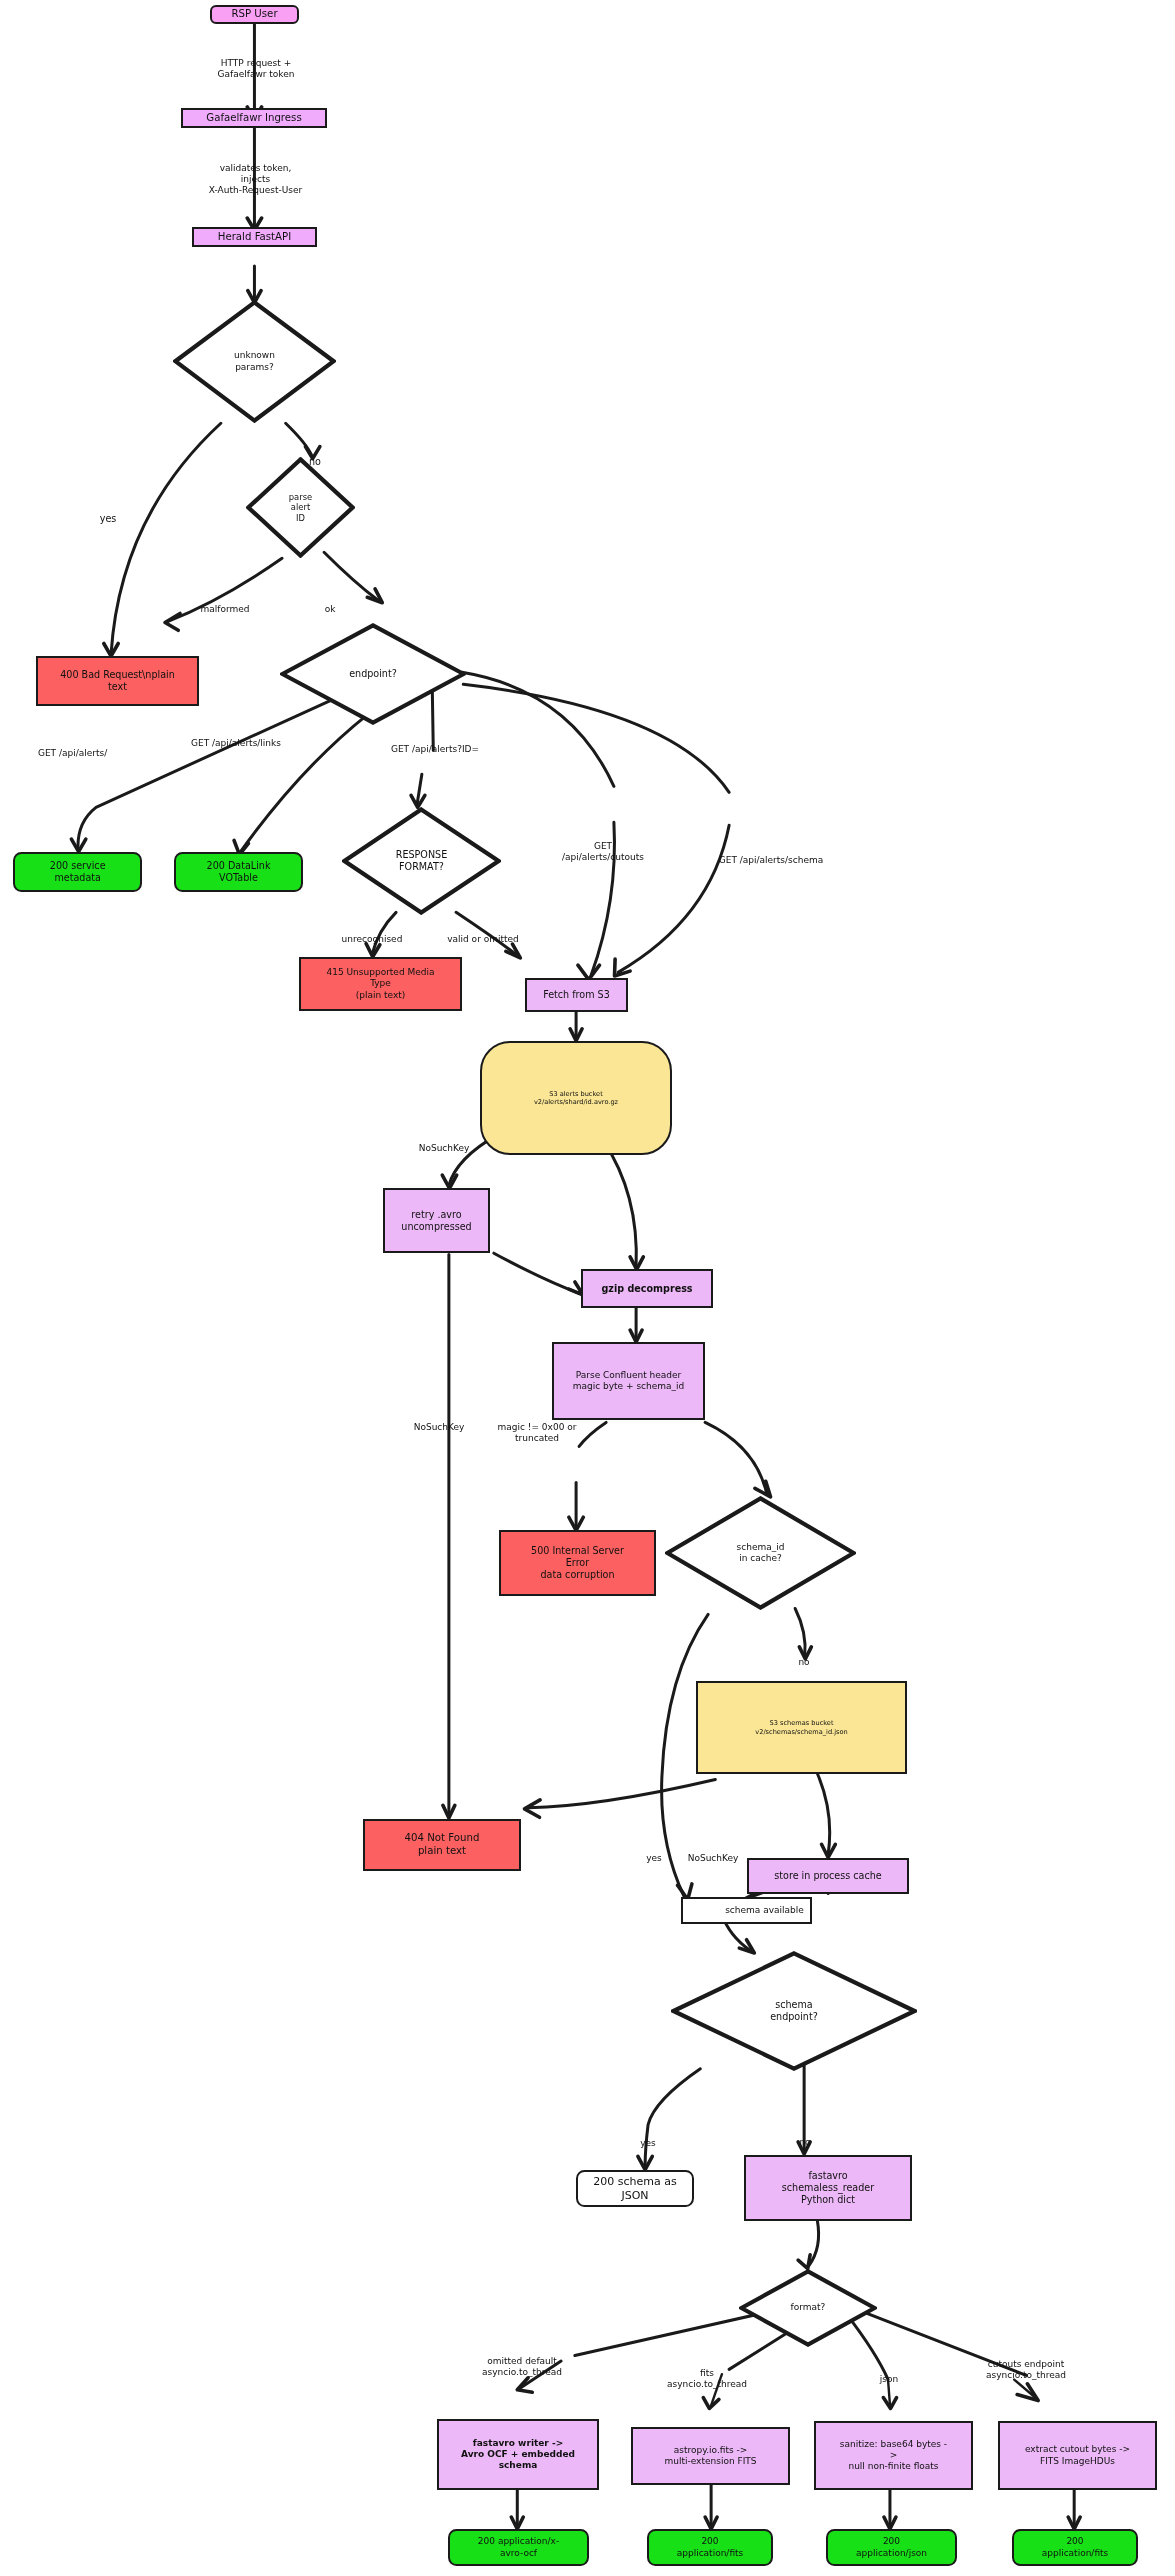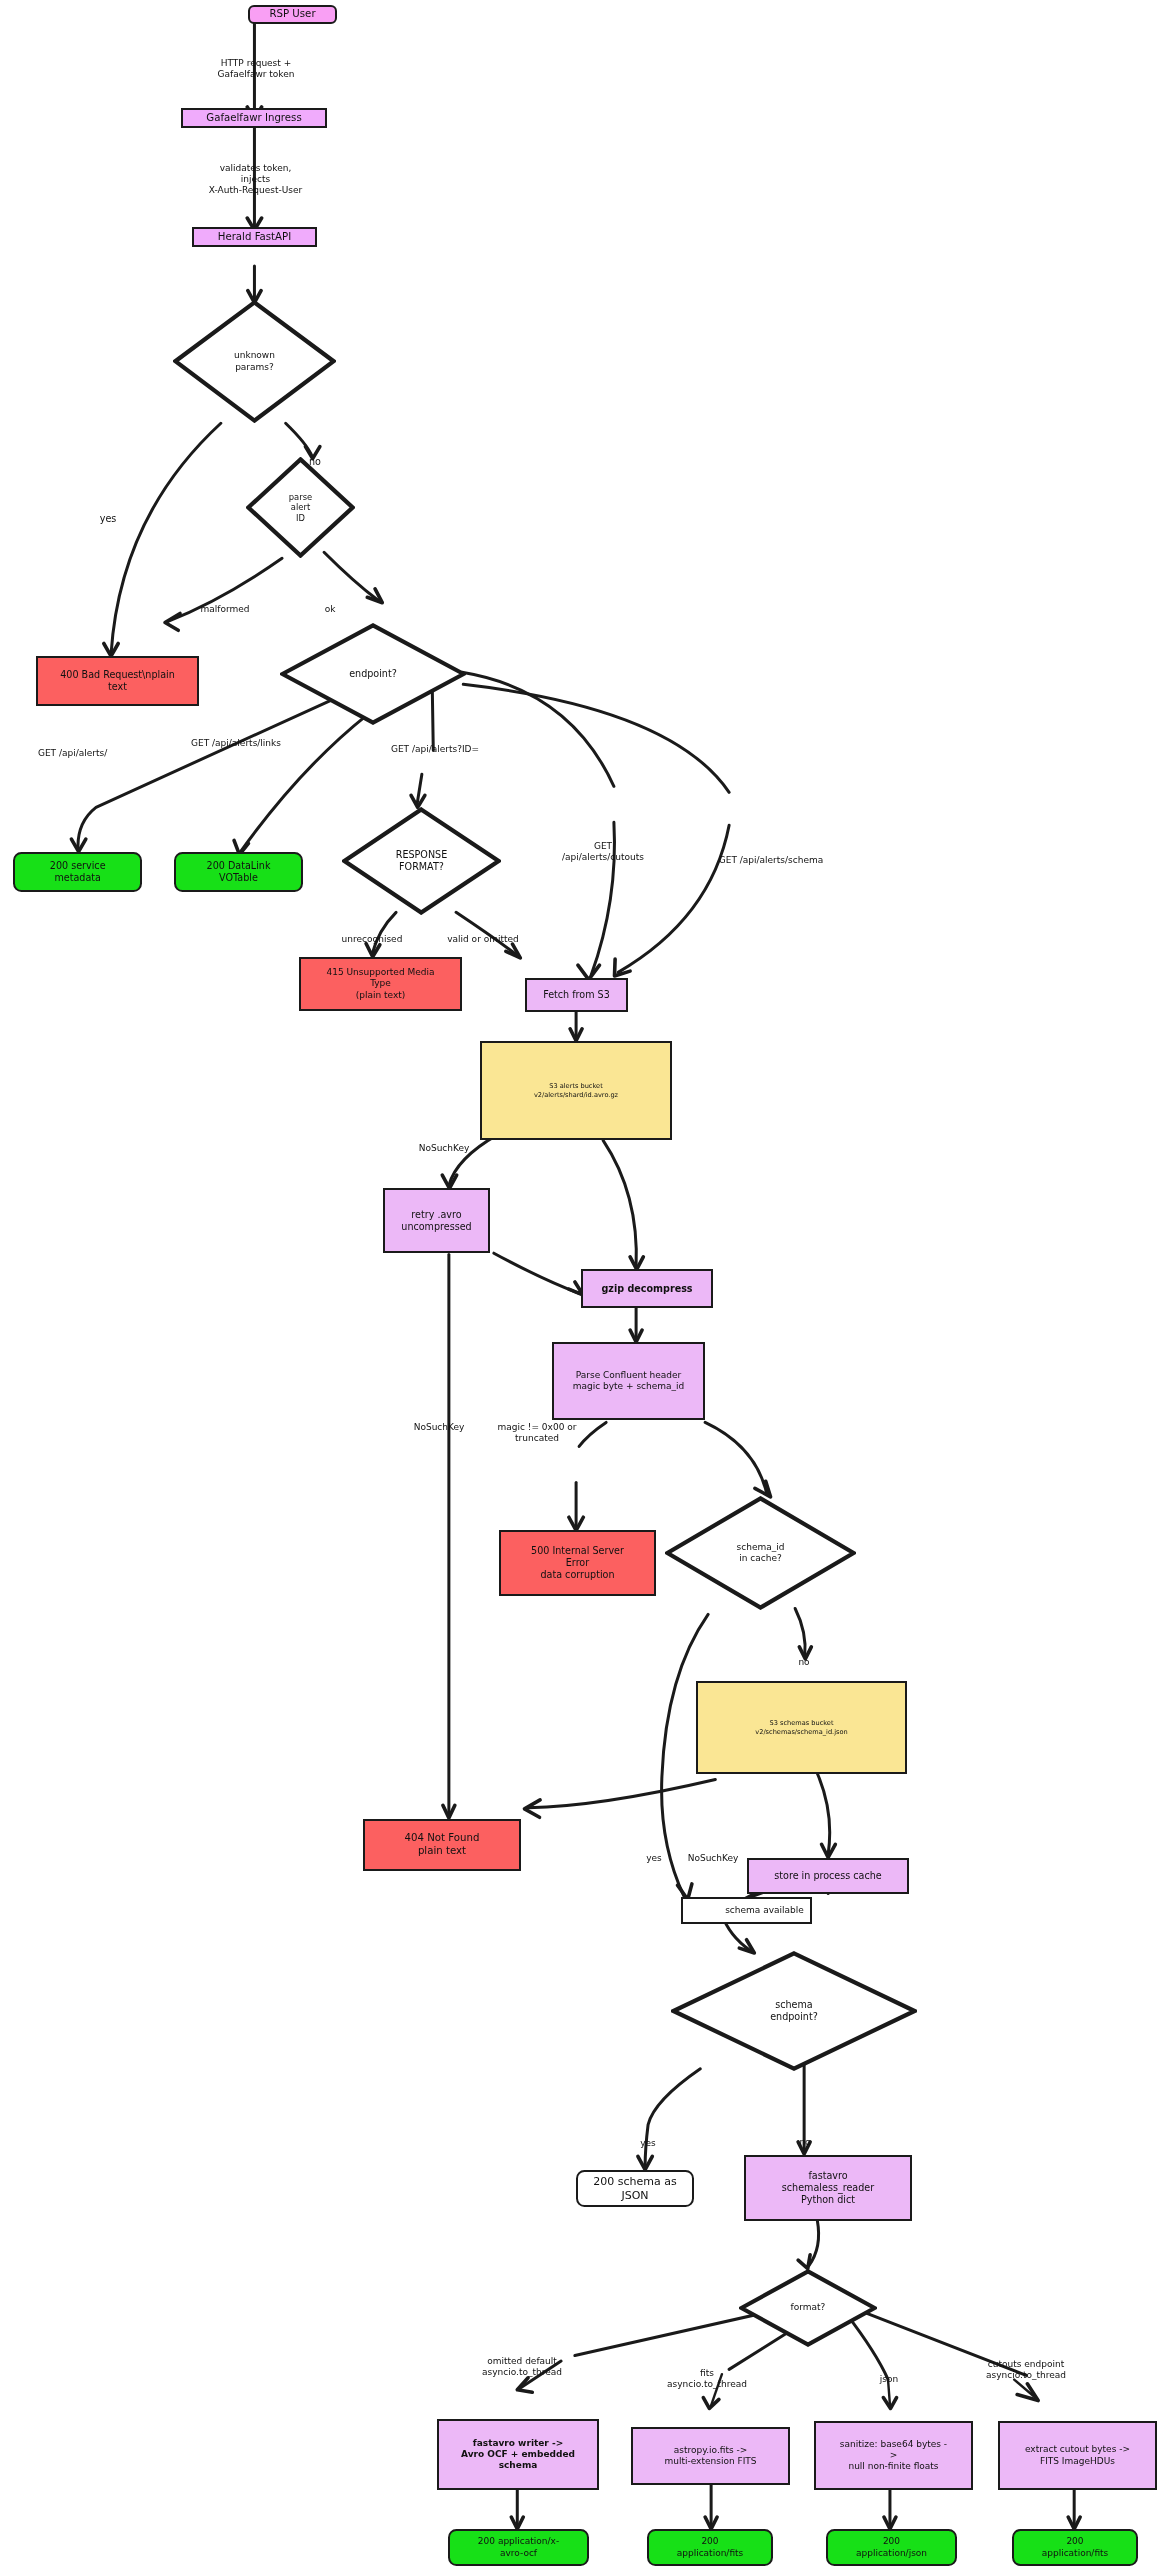--- a/index.html
+++ b/index.html
@@ -218,21 +218,21 @@
     <path class="edge-path" d="M 1185 4140 L 1185 4210"></path>
     <path class="arrow-head" d="M 1175 4194 L 1185 4214 L 1195 4194"></path>
 
     <path class="edge-path" d="M 1483 4148 L 1483 4210"></path>
     <path class="arrow-head" d="M 1473 4194 L 1483 4214 L 1493 4194"></path>
 
     <path class="edge-path" d="M 1790 4140 L 1790 4210"></path>
     <path class="arrow-head" d="M 1780 4194 L 1790 4214 L 1800 4194"></path>
   </svg>
 
-  <div class="node n-round pinkr" style="left:210px; top:4.8px; width:89px; height:19px; font-size:10.2px;margin-left:38px;">RSP User</div>
+  <div class="node n-round pinkr" style="left:210px; top:4.8px; width:89px; height:19px; font-size:10.2px;">RSP User</div>
 
   <div class="node n-rect blue" style="left:181px; top:108px; width:146px; height:20.4px; font-size:10.2px;">Gafaelfawr Ingress</div>
 
   <div class="node n-rect blue" style="left:192px; top:227px; width:125px; height:20.4px; font-size:10.2px;">Herald FastAPI</div>
 
   <div class="node n-diamond" style="left:173px; top:300px; width:163px; height:123px; font-size:9px;">
     <svg class="dia-shape" viewBox="0 0 272 205" preserveAspectRatio="none">
       <polygon points="136,4 268,102 136,201 4,102" fill="#ffffff" stroke="#1a1a1a" stroke-width="7"></polygon>
     </svg>
     <span class="dia-label">unknown
@@ -271,21 +271,21 @@
     <span class="dia-label">RESPONSE
 FORMAT?</span>
   </div>
 
   <div class="node n-rect red" style="left:299px; top:957px; width:163px; height:54px; font-size:9px;">415 Unsupported Media
 Type
 (plain text)</div>
 
   <div class="node n-rect" style="left:525px; top:978px; width:103px; height:34px; font-size:9.6px;">Fetch from S3</div>
 
-  <div class="node n-rect yellow" style="left:480px; top:1041px; width:192px; height:99px; font-size:6.6px;">S3 alerts bucket
+  <div class="node n-rect yellow" style="left:480px; top:1041px; width:192px; height:114px; font-size:6.6px;border-radius:30px;">S3 alerts bucket
 v2/alerts/shard/id.avro.gz</div>
 
   <div class="node n-rect" style="left:383px; top:1188px; width:107px; height:65px; font-size:9.6px;">retry .avro
 uncompressed</div>
 
   <div class="node n-rect" style="left:581px; top:1269px; width:132px; height:39px; font-size:9.6px;font-weight:bold;">gzip decompress</div>
 
   <div class="node n-rect" style="left:552px; top:1342px; width:153px; height:78px; font-size:9px;text-align:center;">Parse Confluent header
 magic byte + schema_id</div>
 

